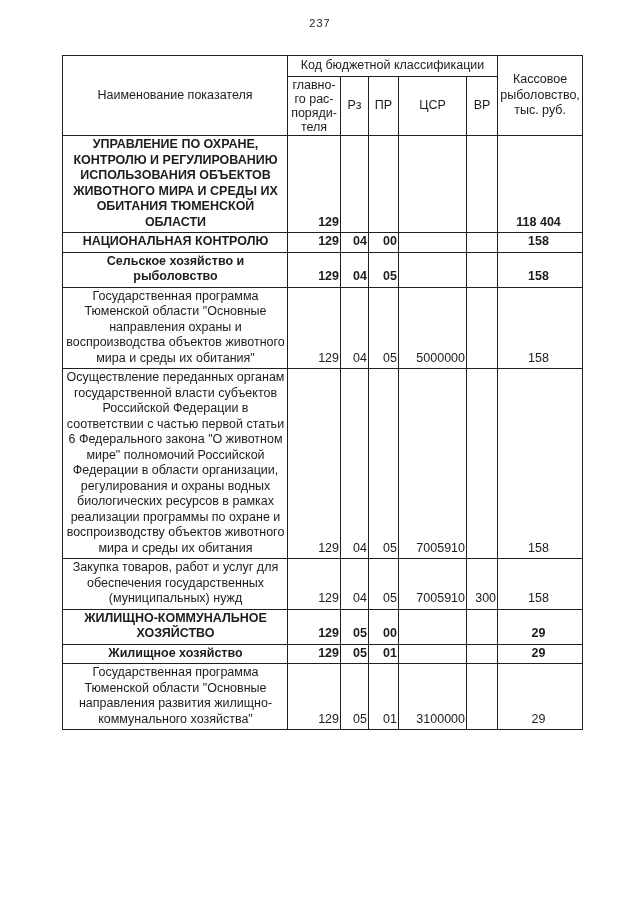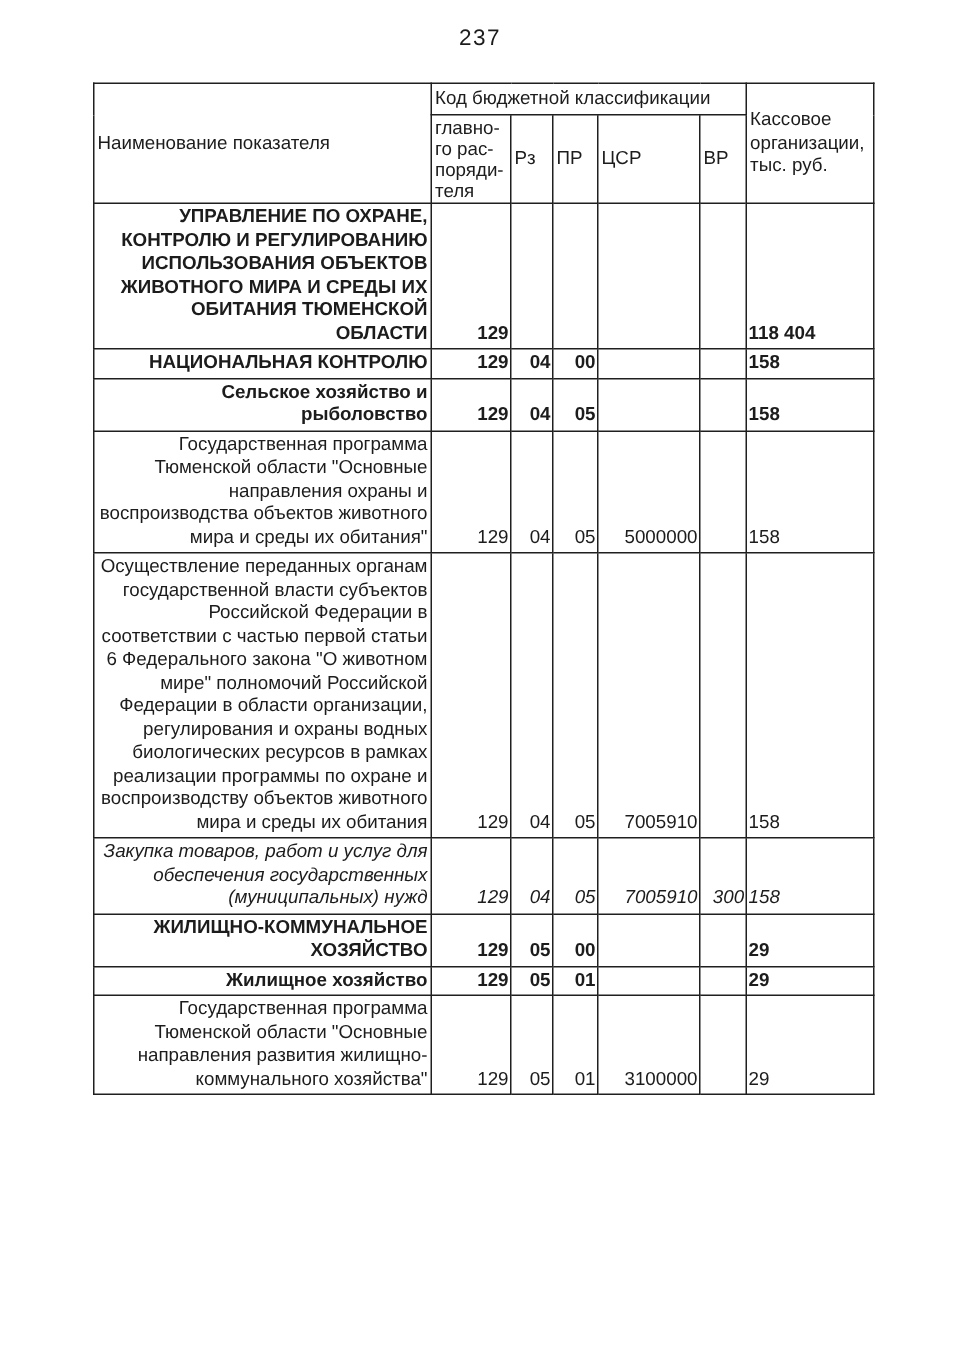--- a/index.html
+++ b/index.html
@@ -11,59 +11,59 @@
   }
   .page {
     position: relative;
     width: 640px; height: 905px;
     overflow: hidden;
   }
   .page-number {
     position: absolute;
     top: 17px; left: 0; width: 640px;
     text-align: center;
-    font-size: 15px;
+    font-size: 11px;
     letter-spacing: 1px;
   }
   table.budget {
     position: absolute;
     top: 55px; left: 62px;
     width: 520px;
     border-collapse: collapse;
     table-layout: fixed;
     font-size: 12.5px;
     line-height: 15.5px;
   }
   table.budget th, table.budget td {
     border: 1.4px solid #1f1f1f;
     font-weight: normal;
     overflow: hidden;
   }
   
-  thead th { text-align: left; vertical-align: middle; padding: 1px 2px; }
+  thead th { text-align: center; vertical-align: middle; padding: 1px 2px; }
   thead .code-group { height: 21px; }
   thead .grbs-h { line-height: 14px; margin-left: 13px; }
   
   td.name {
-    text-align: right;
+    text-align: center;
     vertical-align: top;
     padding: 1px 2px 2px 3px;
   }
   td.num {
     text-align: right;
     vertical-align: bottom;
     padding: 0 1px 2px 1px;
   }
   td.val {
-    text-align: left;
+    text-align: center;
     vertical-align: bottom;
     padding: 0 4px 2px 1px;
   }
   tr.bold td { font-weight: bold; }
-  tr.italic td { font-style: italic; }
+  tr.italic td { }
 </style>
 </head>
 <body>
 
 <div class="page">
 
   <div class="page-number">237</div>
 
   <table class="budget">
     <colgroup>
@@ -72,21 +72,21 @@
       <col style="width:28px">
       <col style="width:30px">
       <col style="width:68px">
       <col style="width:31px">
       <col style="width:85px">
     </colgroup>
     <thead>
       <tr>
         <th rowspan="2">Наименование показателя</th>
         <th colspan="5" class="code-group">Код бюджетной классификации</th>
-        <th rowspan="2">Кассовое организации, тыс. руб.</th>
+        <th rowspan="2">Кассовое рыболовство, тыс. руб.</th>
       </tr>
       <tr>
         <th class="grbs-h">главно-го рас-поряди-теля</th>
         <th>Рз</th>
         <th>ПР</th>
         <th>ЦСР</th>
         <th>ВР</th>
       </tr>
     </thead>
     <tbody id="table-body">

